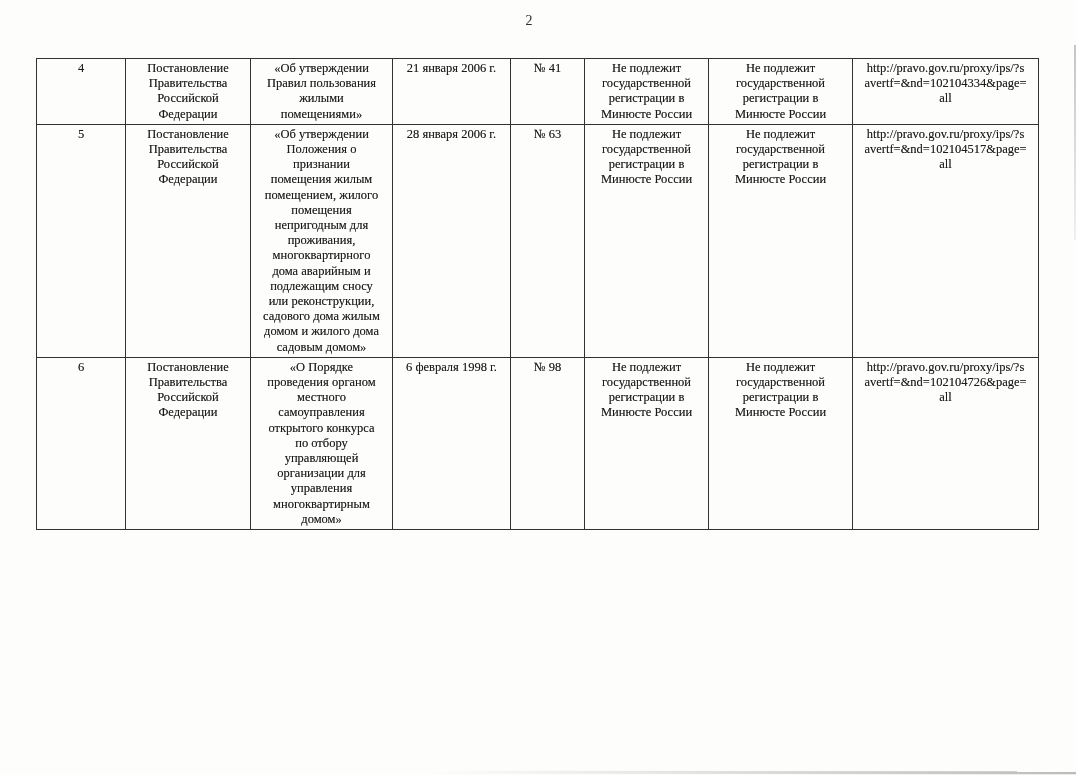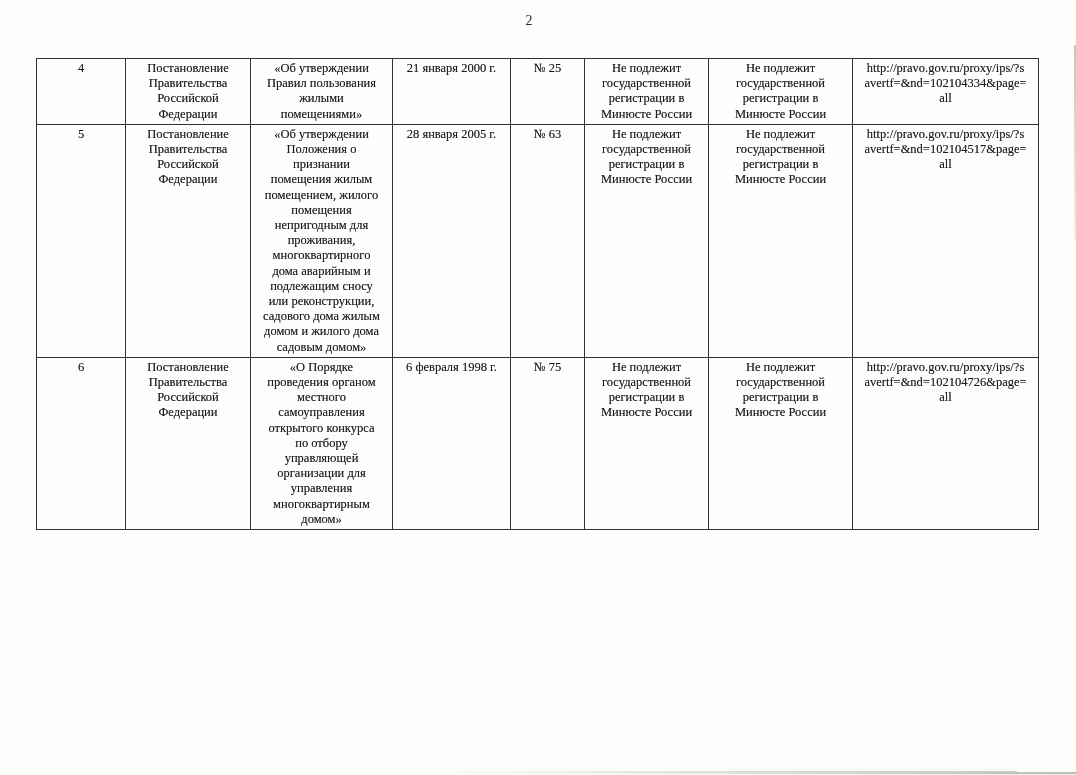--- a/index.html
+++ b/index.html
@@ -85,22 +85,22 @@
         <tr>
           <td class="col-row_number">4</td>
           <td class="col-document_type">Постановление
 Правительства
 Российской
 Федерации</td>
           <td class="col-document_title">«Об утверждении
 Правил пользования
 жилыми
 помещениями»</td>
-          <td class="col-date">21 января 2000 г.</td>
-          <td class="col-document_number">№ 25</td>
+          <td class="col-date">21 января 2006 г.</td>
+          <td class="col-document_number">№ 41</td>
           <td class="col-state_registration">Не подлежит
 государственной
 регистрации в
 Минюсте России</td>
           <td class="col-minjust_registration">Не подлежит
 государственной
 регистрации в
 Минюсте России</td>
           <td class="col-source_url">http://pravo.gov.ru/proxy/ips/?s
 avertf=&amp;nd=102104334&amp;page=
@@ -120,21 +120,21 @@
 помещения
 непригодным для
 проживания,
 многоквартирного
 дома аварийным и
 подлежащим сносу
 или реконструкции,
 садового дома жилым
 домом и жилого дома
 садовым домом»</td>
-          <td class="col-date">28 января 2005 г.</td>
+          <td class="col-date">28 января 2006 г.</td>
           <td class="col-document_number">№ 63</td>
           <td class="col-state_registration">Не подлежит
 государственной
 регистрации в
 Минюсте России</td>
           <td class="col-minjust_registration">Не подлежит
 государственной
 регистрации в
 Минюсте России</td>
           <td class="col-source_url">http://pravo.gov.ru/proxy/ips/?s
@@ -152,21 +152,21 @@
 местного
 самоуправления
 открытого конкурса
 по отбору
 управляющей
 организации для
 управления
 многоквартирным
 домом»</td>
           <td class="col-date">6 февраля 1998 г.</td>
-          <td class="col-document_number">№ 75</td>
+          <td class="col-document_number">№ 98</td>
           <td class="col-state_registration">Не подлежит
 государственной
 регистрации в
 Минюсте России</td>
           <td class="col-minjust_registration">Не подлежит
 государственной
 регистрации в
 Минюсте России</td>
           <td class="col-source_url">http://pravo.gov.ru/proxy/ips/?s
 avertf=&amp;nd=102104726&amp;page=

